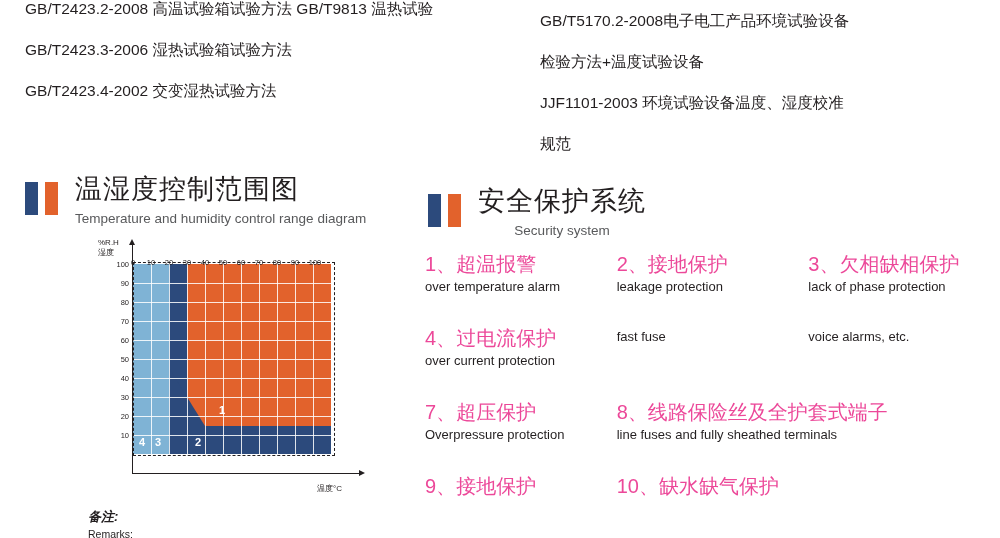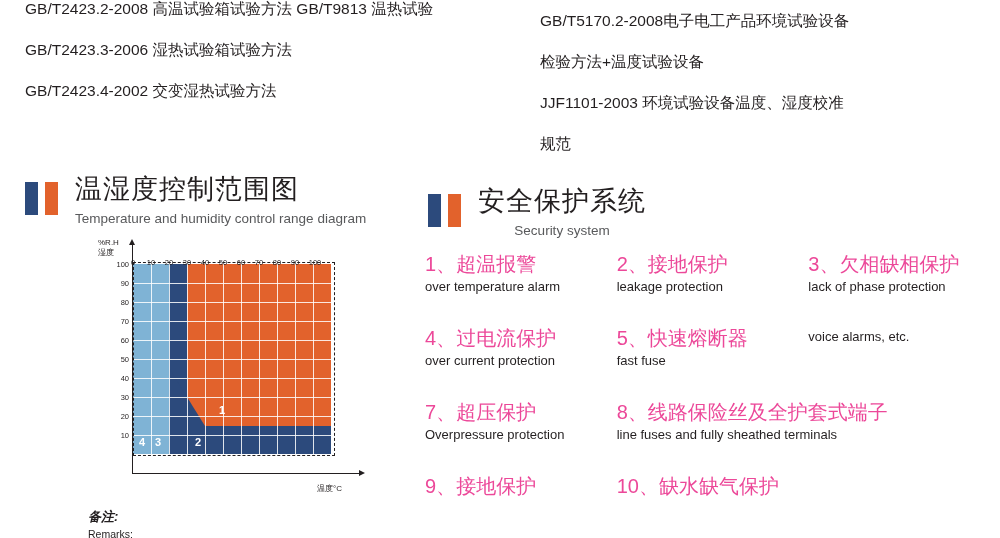--- a/index.html
+++ b/index.html
@@ -394,21 +394,20 @@
         <div class="prot-en">lack of phase protection</div>
       </div>
     </div>
 
     <div class="prot-row">
       <div class="prot-item">
         <div class="prot-cn"><span>4、</span><span>过电流保护</span></div>
         <div class="prot-en">over current protection</div>
       </div>
       <div class="prot-item">
-        <div class="prot-cn"><span>5、</span><span>快速熔断器</span></div>
         <div class="prot-en">fast fuse</div>
       </div>
       <div class="prot-item">
         <div class="prot-en">voice alarms, etc.</div>
       </div>
     </div>
 
     <div class="prot-row">
       <div class="prot-item">
         <div class="prot-cn"><span>7、</span><span>超压保护</span></div>

